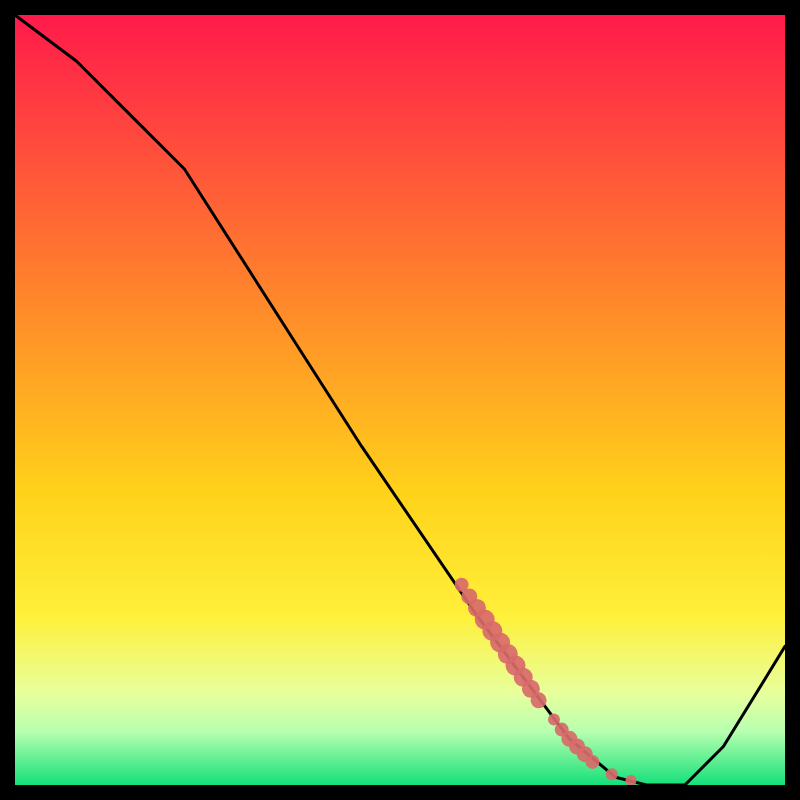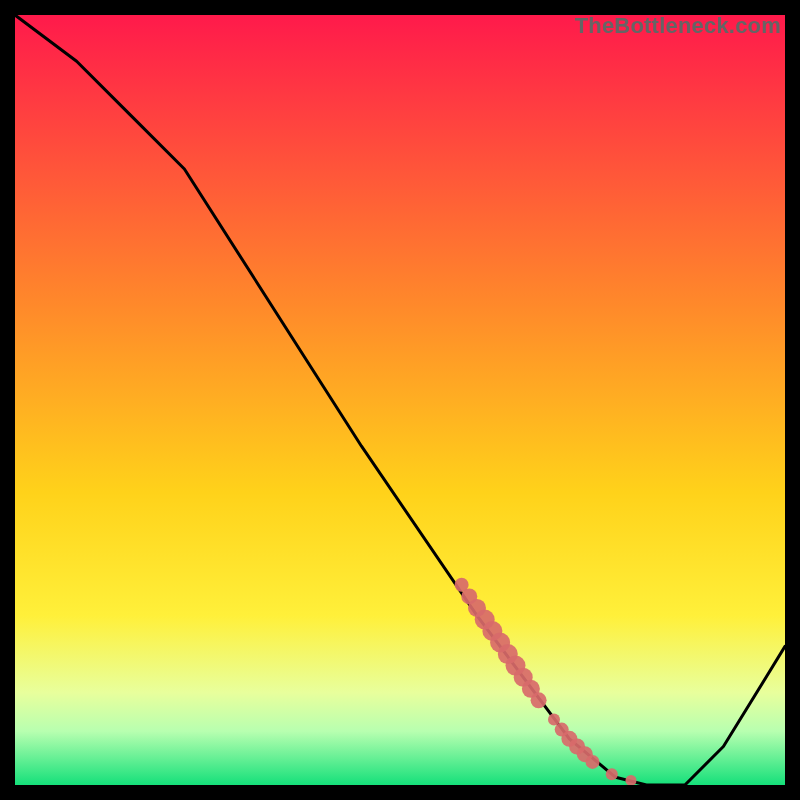--- a/index.html
+++ b/index.html
@@ -78,14 +78,13 @@
         <circle cx="546.7" cy="714.6" r="7.0" fill="#d86a6a" fill-opacity="0.92"></circle>
         <circle cx="554.4" cy="723.8" r="8.0" fill="#d86a6a" fill-opacity="0.92"></circle>
         <circle cx="562.1" cy="731.5" r="8.0" fill="#d86a6a" fill-opacity="0.92"></circle>
         <circle cx="569.8" cy="739.2" r="8.0" fill="#d86a6a" fill-opacity="0.92"></circle>
         <circle cx="577.5" cy="746.9" r="7.0" fill="#d86a6a" fill-opacity="0.92"></circle>
         <circle cx="596.8" cy="759.2" r="6.0" fill="#d86a6a" fill-opacity="0.92"></circle>
         <circle cx="616.0" cy="765.4" r="5.5" fill="#d86a6a" fill-opacity="0.92"></circle>
       </g>
   </svg>
 
-  <div class="watermark">TheBottleneck.com</div>
 </div>
 
 </body></html>

